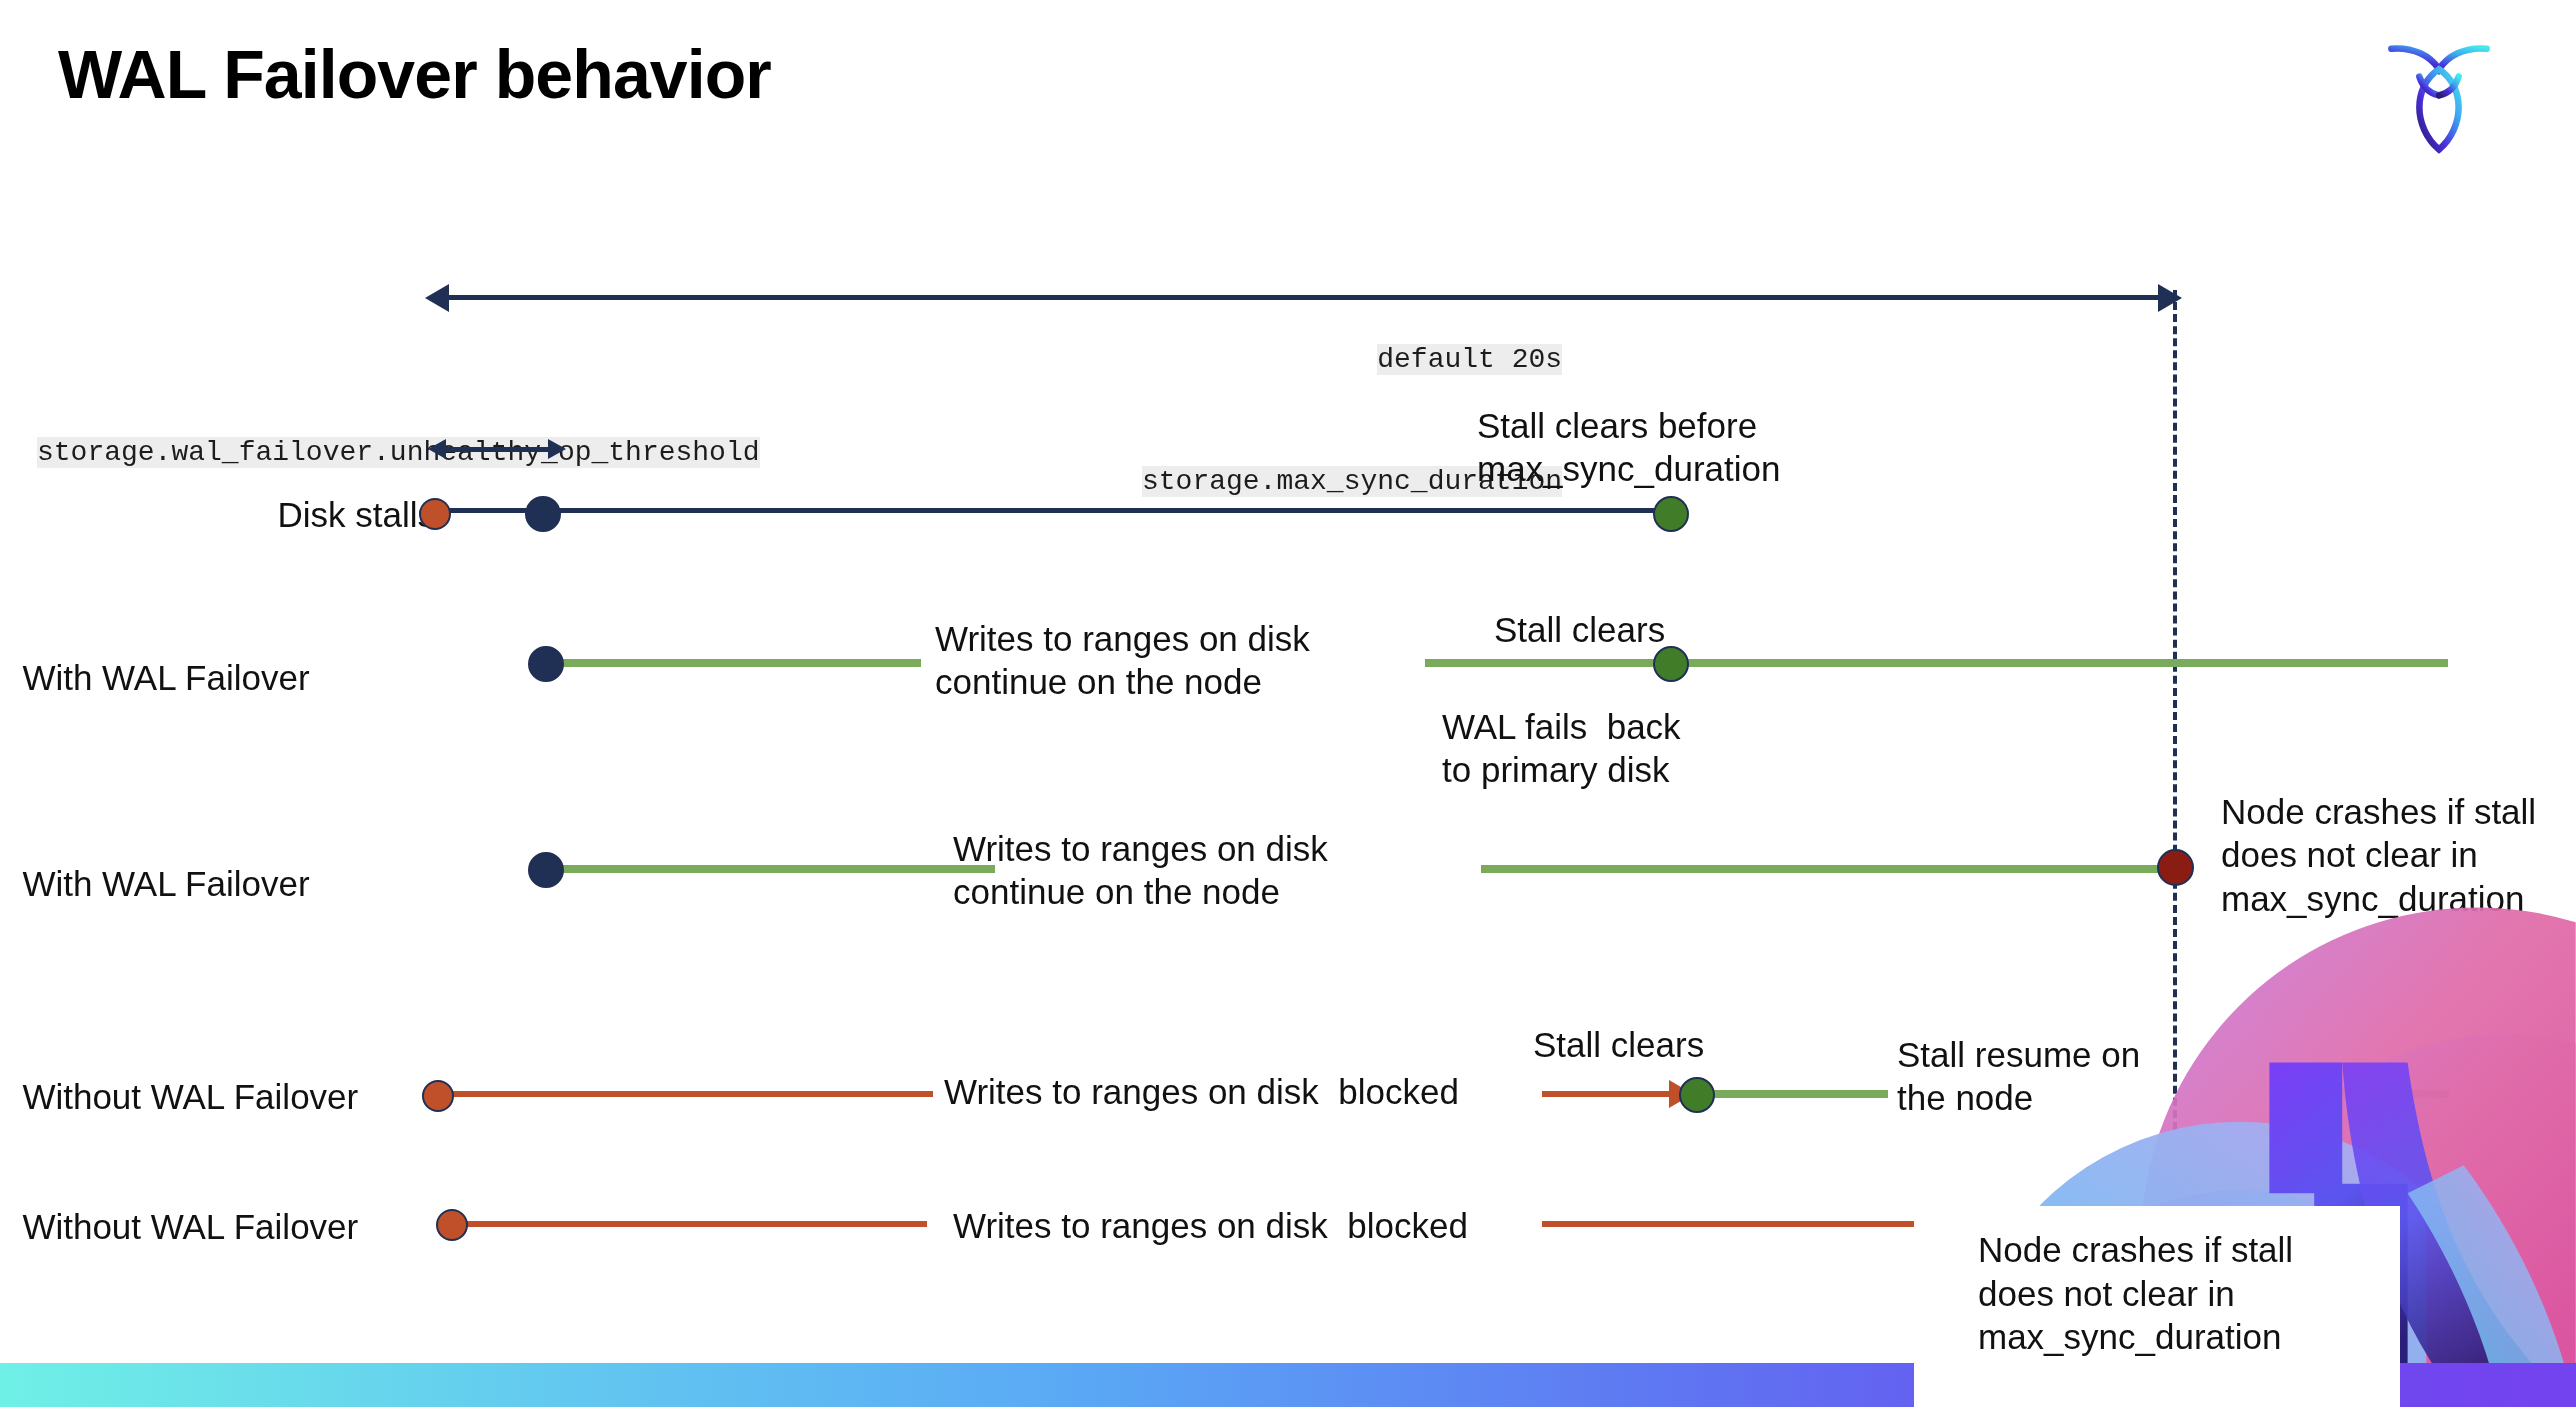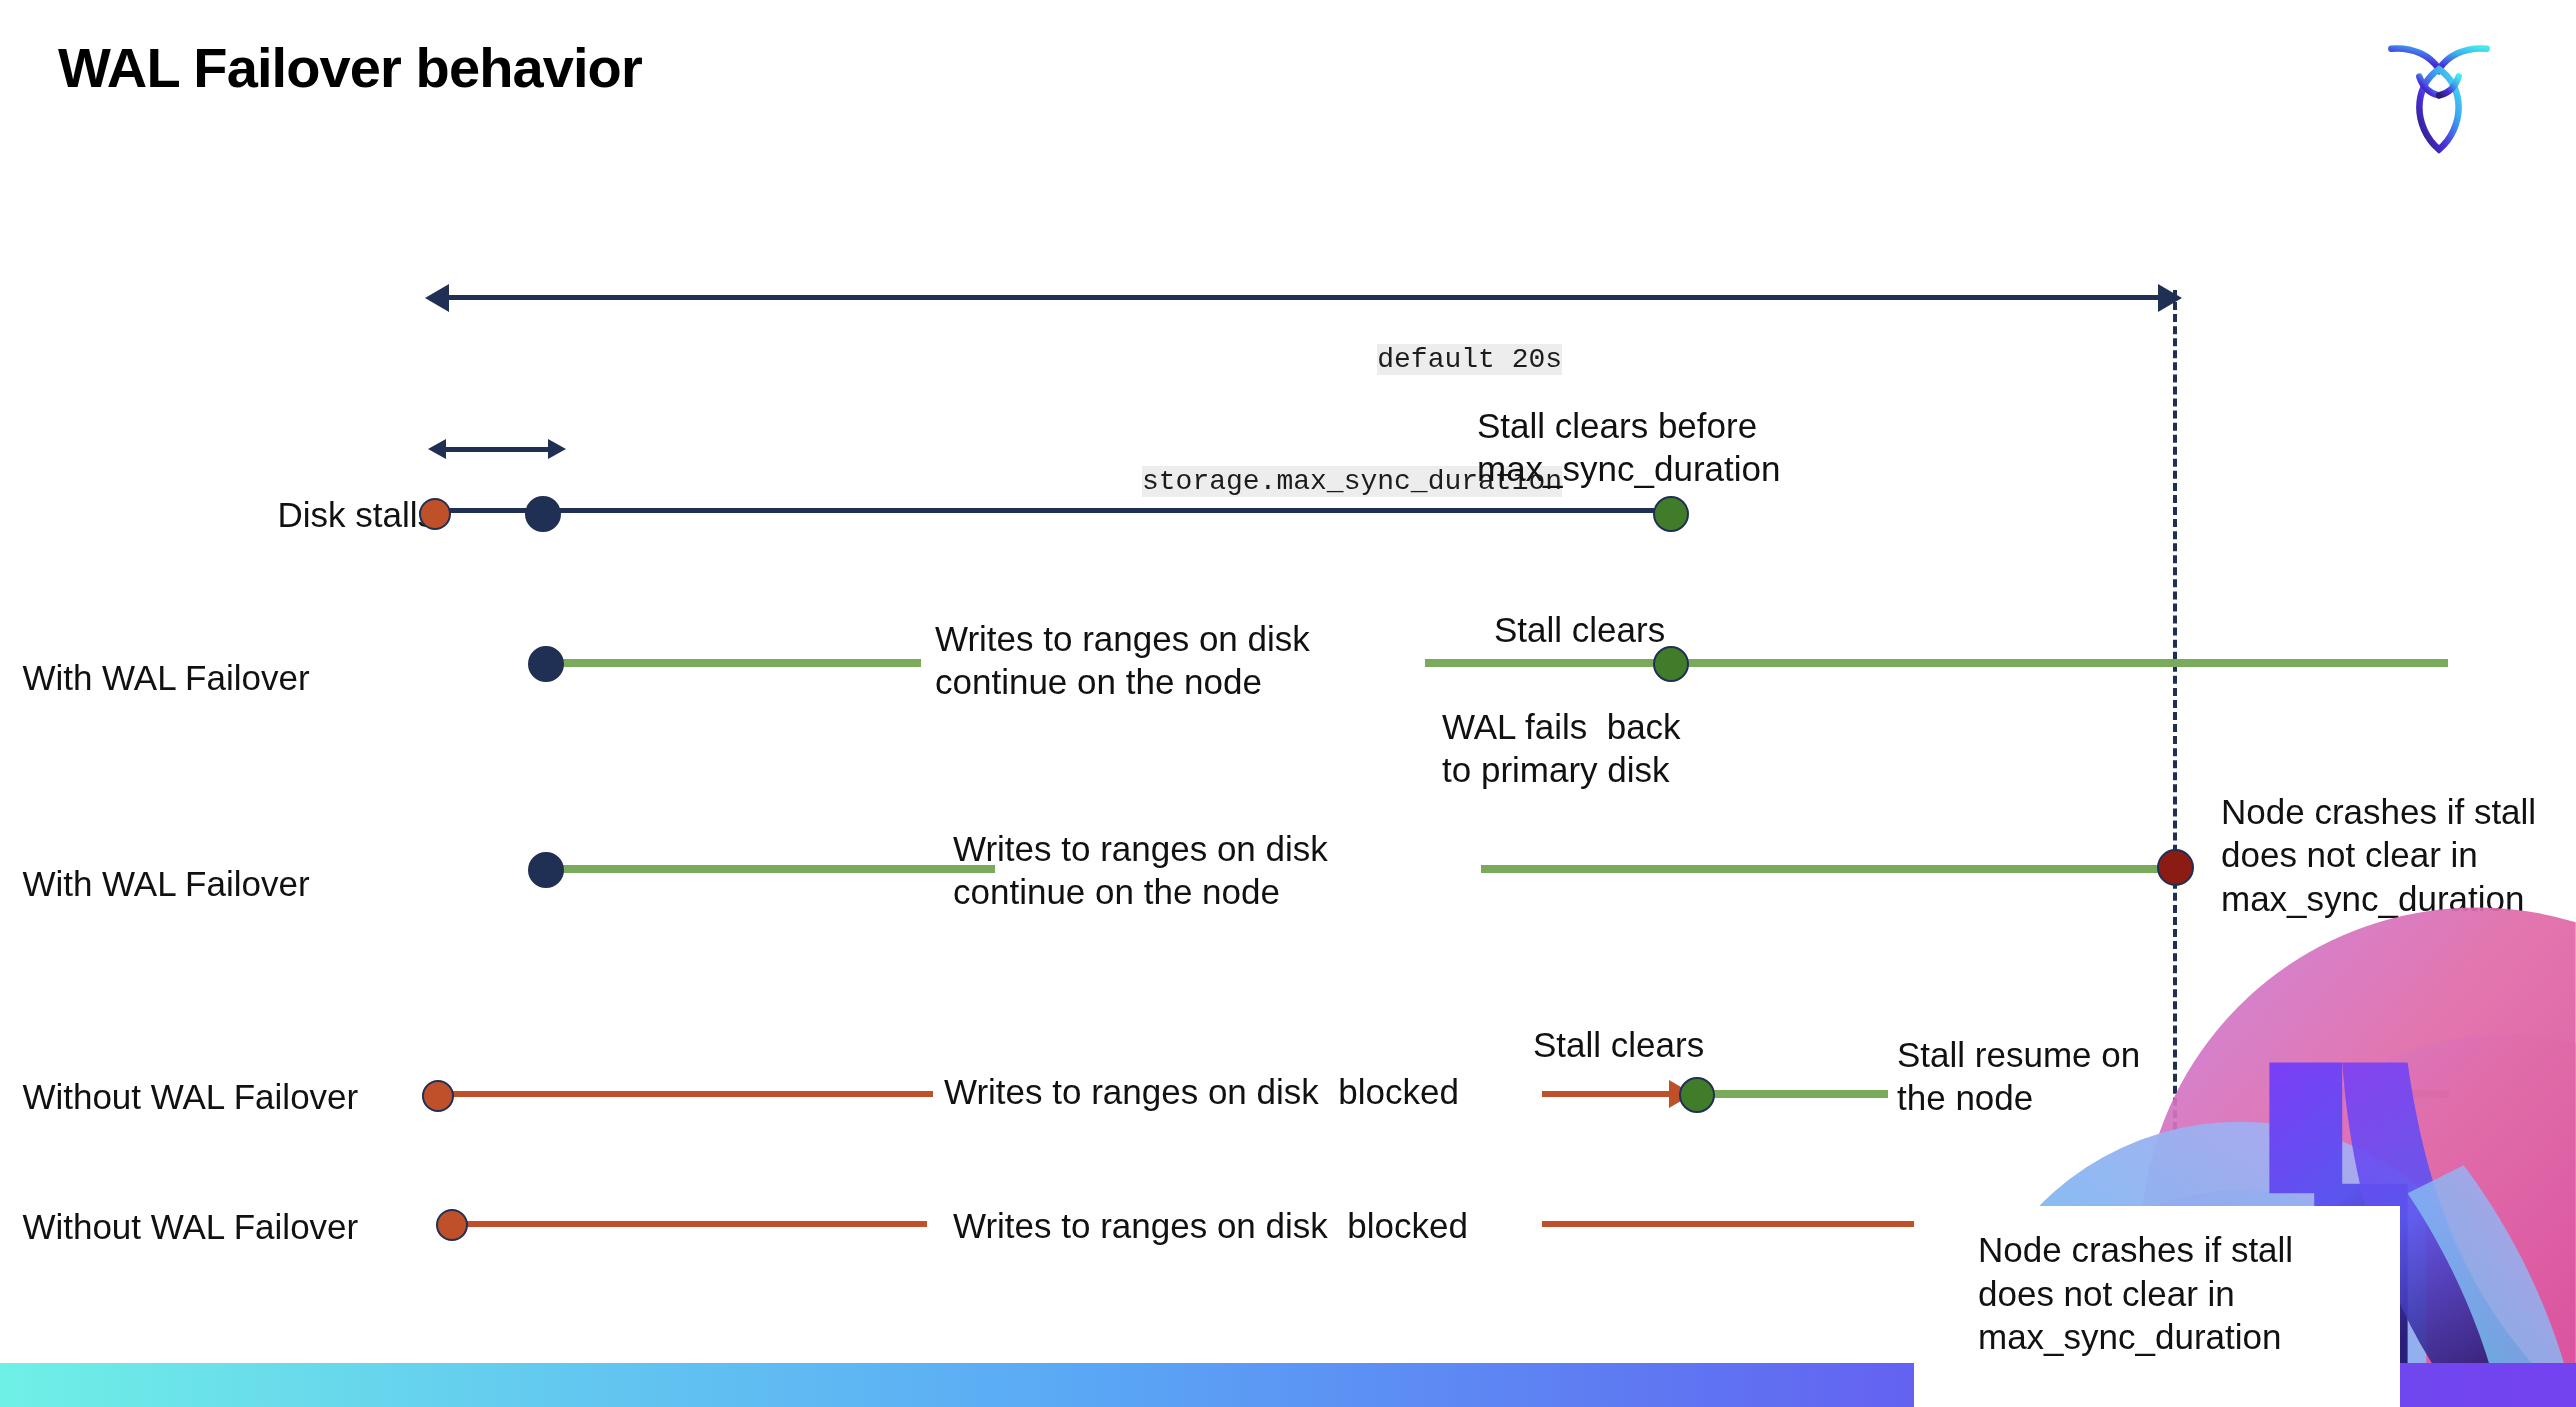--- a/index.html
+++ b/index.html
@@ -7,21 +7,21 @@
   #slide{
     position:relative;
     width:2576px;height:1408px;
     background:#ffffff;
     overflow:hidden;
   }
   .abs{position:absolute;}
   
   #title{
     left:58px;top:39px;
-    font-size:56px;font-weight:bold;color:#000000;
+    font-size:68px;font-weight:bold;color:#000000;
     letter-spacing:-0.9px;line-height:1.05;
     white-space:nowrap;
   }
   
   #logo{left:2382px;top:28px;width:114px;height:131px;}
   
   .mono{
     font-family:"Liberation Mono","DejaVu Sans Mono",monospace;
     font-size:28px;color:#1c1c1c;line-height:1.46;
     white-space:pre;
@@ -101,20 +101,21 @@
   </div>
 
   <div class="abs mono" style="left:1142px;top:258px;text-align:right;">
     <div><span>default 20s</span></div>
     <div><span>storage.max_sync_duration</span></div>
   </div>
 
   <div class="abs" id="dashv"></div>
 
   <div class="abs mono" style="left:37px;top:351px;">
+    <div><span>storage.wal_failover.unhealthy_op_threshold</span></div>
   </div>
 
   <div class="abs" style="left:428px;top:447px;width:138px;height:4.7px;">
     <div class="abs line navy" style="left:15px;top:0;width:108px;"></div>
     <div class="abs" style="left:0;top:-8.4px;width:0;height:0;border-top:10.3px solid transparent;border-bottom:10.3px solid transparent;border-right:18.7px solid #1f3054;"></div>
     <div class="abs" style="left:120px;top:-8.4px;width:0;height:0;border-top:10.3px solid transparent;border-bottom:10.3px solid transparent;border-left:18.7px solid #1f3054;"></div>
   </div>
 
   <div class="abs lbl r" style="left:0px;top:493px;width:396px;">Disk stalls</div>
 

